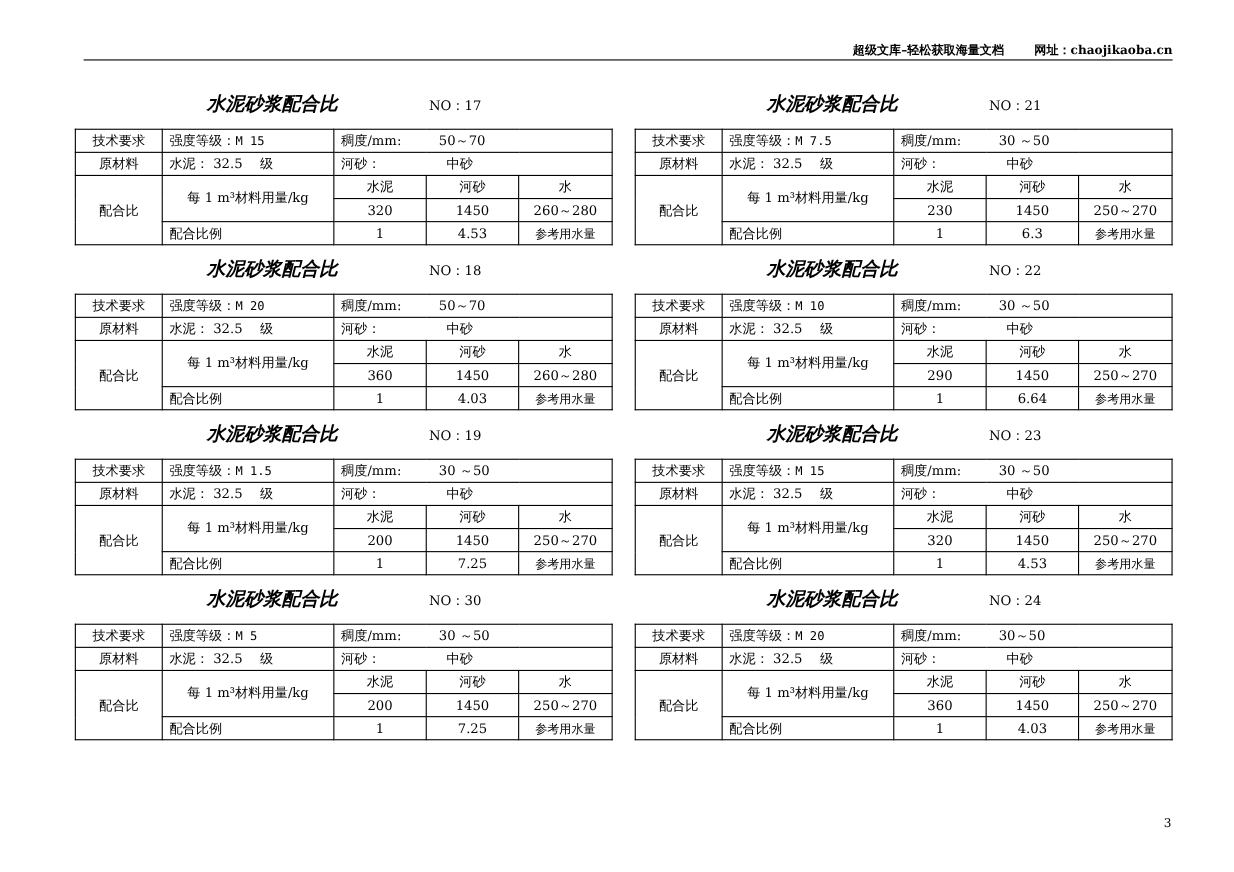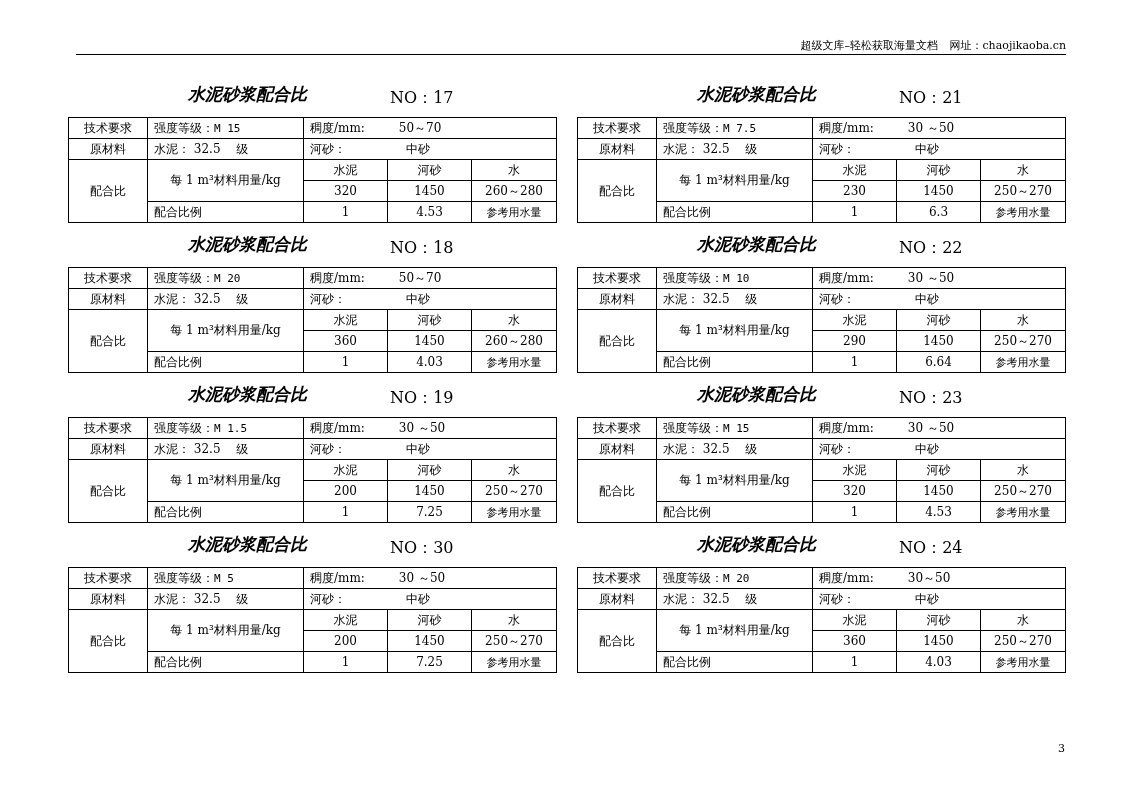--- a/index.html
+++ b/index.html
@@ -1,25 +1,25 @@
 <!DOCTYPE html>
 <html><head>
 <meta charset="utf-8">
 <style>
   html, body { margin:0; padding:0; background:#fff; }
   body { width:1122px; height:793px; position:relative; overflow:hidden;
          font-family:"DejaVu Serif","Liberation Serif",serif; color:#000; }
   .header { position:absolute; left:76px; top:36px; width:990px; height:18px; border-bottom:1px solid #000; }
   .header-text { position:absolute; right:0; top:2px; font-size:11px; }
-  .header-text span { margin-left:8px; }
+  .header-text span { margin-left:24px;font-weight:bold; }
   .page-num { position:absolute; left:1058px; top:742px; font-size:11px; }
   .block { position:absolute; width:488px; }
   .title-row { position:relative; height:36px; }
   .title { position:absolute; left:120px; top:2px; font-size:17px; font-weight:bold; font-family:"DejaVu Sans","Liberation Sans",sans-serif;font-style:italic; }
-  .no { position:absolute; left:322px; top:7px; font-size:16px; }
+  .no { position:absolute; left:322px; top:7px; font-size:12px; }
   table { border-collapse:collapse; width:488px; table-layout:fixed; font-size:12px; }
   td { border:1px solid #000; height:20px; padding:0 6px; white-space:nowrap; overflow:hidden; }
   .c { text-align:center; }
   .small { font-size:11px; }
   .mono { font-family:"DejaVu Sans Mono","Liberation Mono",monospace; font-size:11px; }
   .gap { display:inline-block; width:34px; }
 </style>
 </head>
 <body>
 

